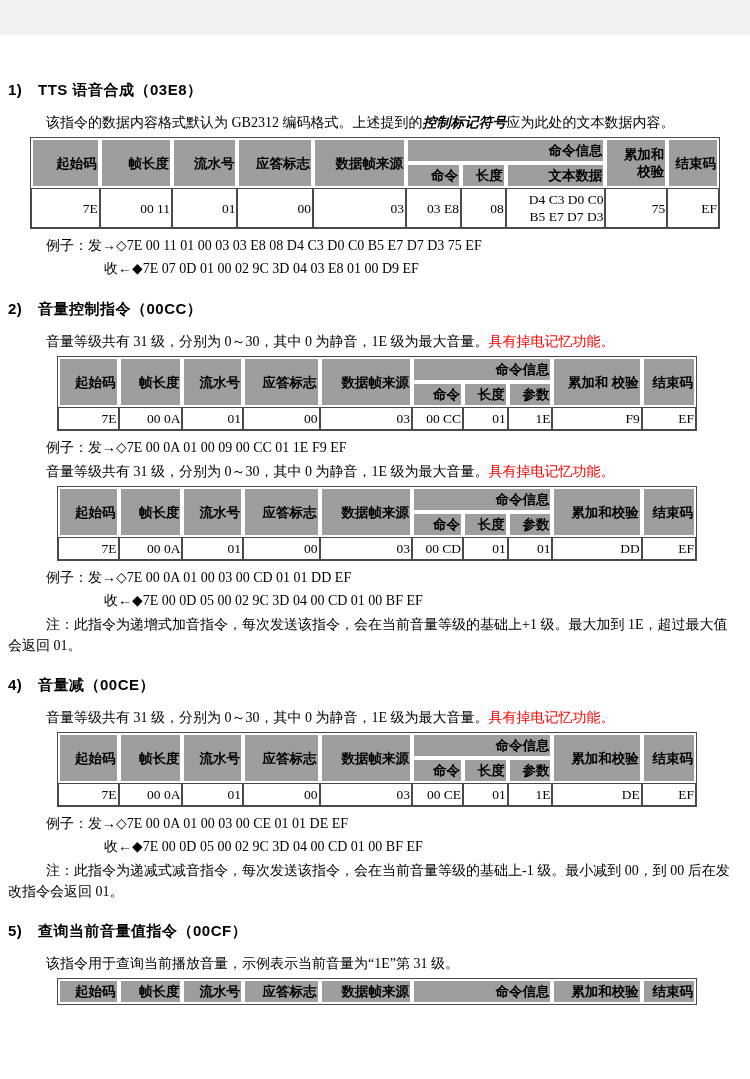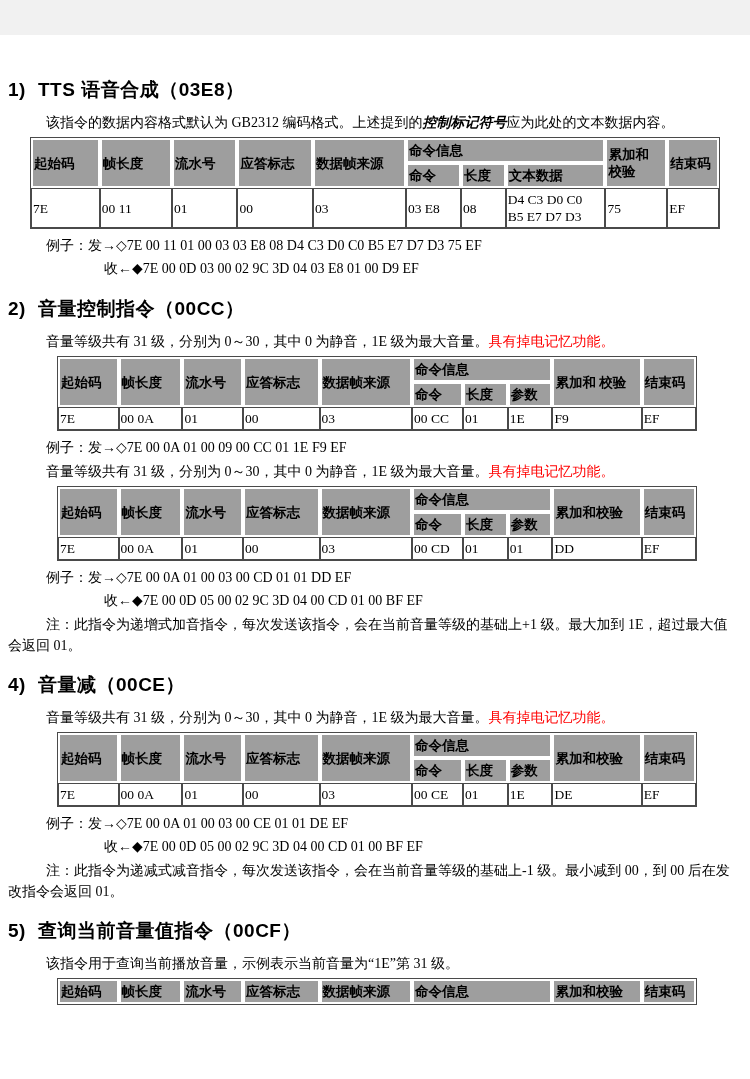--- a/index.html
+++ b/index.html
@@ -7,39 +7,39 @@
   body {
     width: 750px; height: 1079px; overflow: hidden;
     font-family: "Liberation Serif", "DejaVu Serif", serif;
     color: #000; font-size: 14px;
   }
   .topbar { width: 750px; height: 35px; background: #f1f1f1; }
   .content { padding: 16px 14px 0 8px; }
 
   h2.sec-heading {
     font-family: "Liberation Sans", "DejaVu Sans", sans-serif;
-    font-size: 19px; font-weight: bold; letter-spacing: 0.5px;
+    font-size: 15px; font-weight: bold; letter-spacing: 0.5px;
     margin: 16px 0 9px 0; line-height: 26px;
   }
   h2.first { margin-top: 26px; }
   .h-num { display: inline-block; min-width: 30px; }
 
   .para {
     font-size: 14px; line-height: 21px; text-indent: 38px; margin: 2px 0 4px 0;
   }
   .bold { font-weight: bold; font-style: italic; }
   .red  { color: #ff0000; }
 
   .example { margin: 3px 0 2px 38px; font-size: 14px; line-height: 23px; }
   .ex-recv { margin-left: 58px; }
 
   table.ftable {
     border-collapse: separate; border-spacing: 0;
     border: 1px solid #4a4a4a; table-layout: fixed;
-    text-align: left;
+    text-align: right;
   }
   table.t1  { width: 690px; margin: 3px 0 5px 22px; }
   table.tn  { width: 640px; margin: 2px 0 5px 49px; }
   table.ftable th {
     background: #9e9e9e; border: 2px solid #ffffff;
     font-weight: bold; font-size: 13.5px; line-height: 17px;
     padding: 2px 1px; color: #000;
   }
   table.ftable td {
     background: #ffffff; border: 1px solid #4a4a4a;
@@ -98,21 +98,21 @@
         <td>03 E8</td>
         <td>08</td>
         <td><span>D4 C3 D0 C0</span><br><span>B5 E7 D7 D3</span></td>
         <td>75</td>
         <td>EF</td>
       </tr>
     </tbody>
       </table>
     <div class="example">
       <div><span>例子：</span><span>发→◇7E 00 11 01 00 03 03 E8 08 D4 C3 D0 C0 B5 E7 D7 D3 75 EF</span></div>
-      <div class="ex-recv">收←◆7E 00 0D 03 00 02 9C 3D 04 03 E8 01 00 D9 EF</div>
+      <div class="ex-recv">收←◆7E 07 0D 01 00 02 9C 3D 04 03 E8 01 00 D9 EF</div>
     </div>
   </section>
 
   <section>
     <h2 class="sec-heading">
       <span class="h-num">2)</span><span>音量控制指令（00CC）</span>
     </h2>
     <p class="para">
       <span>音量等级共有 31 级，分别为 0～30，其中 0 为静音，1E 级为最大音量。</span><span class="red">具有掉电记忆功能。</span>
     </p>

